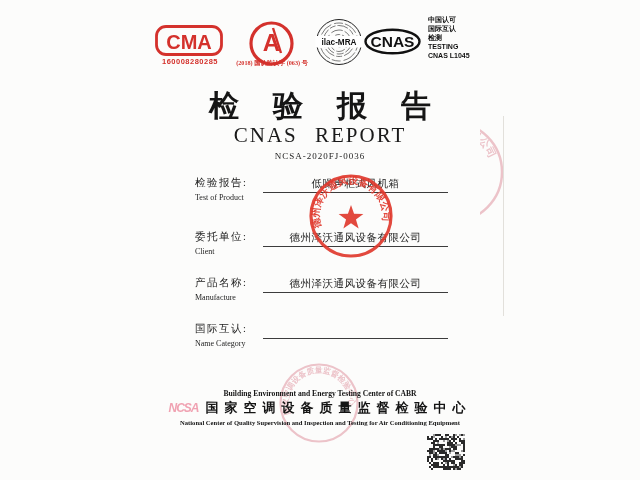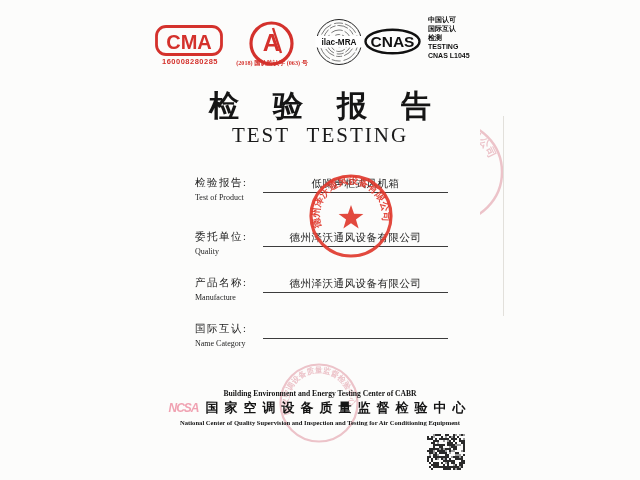--- a/index.html
+++ b/index.html
@@ -82,31 +82,32 @@
 
   <div class="abs cnas-text">
     <div>中国认可</div>
     <div>国际互认</div>
     <div>检测</div>
     <div>TESTING</div>
     <div>CNAS L1045</div>
   </div>
 
   <div class="abs title-zh">检验报告</div>
-  <div class="abs title-en">TEST TESTING</div>
+  <div class="abs title-en">CNAS REPORT</div>
+  <div class="abs report-no">NCSA-2020FJ-0036</div>
 
   <div class="row" style="top:176px">
     <div class="lab-zh">检验报告:</div>
     <div class="lab-en">Test of Product</div>
     <div class="val">低噪声柜式风机箱</div>
     <div class="uline"></div>
   </div>
   <div class="row" style="top:230px">
     <div class="lab-zh">委托单位:</div>
-    <div class="lab-en">Quality</div>
+    <div class="lab-en">Client</div>
     <div class="val">德州泽沃通风设备有限公司</div>
     <div class="uline"></div>
   </div>
   <div class="row" style="top:276px">
     <div class="lab-zh">产品名称:</div>
     <div class="lab-en">Manufacture</div>
     <div class="val">德州泽沃通风设备有限公司</div>
     <div class="uline"></div>
   </div>
   <div class="row" style="top:322px">

